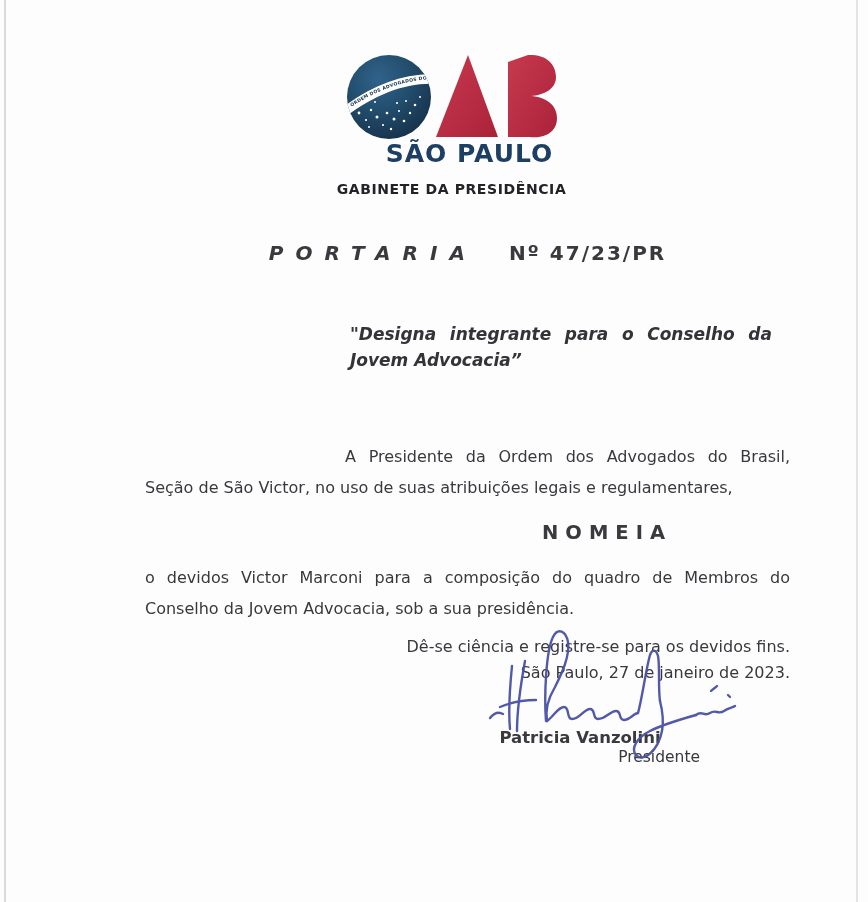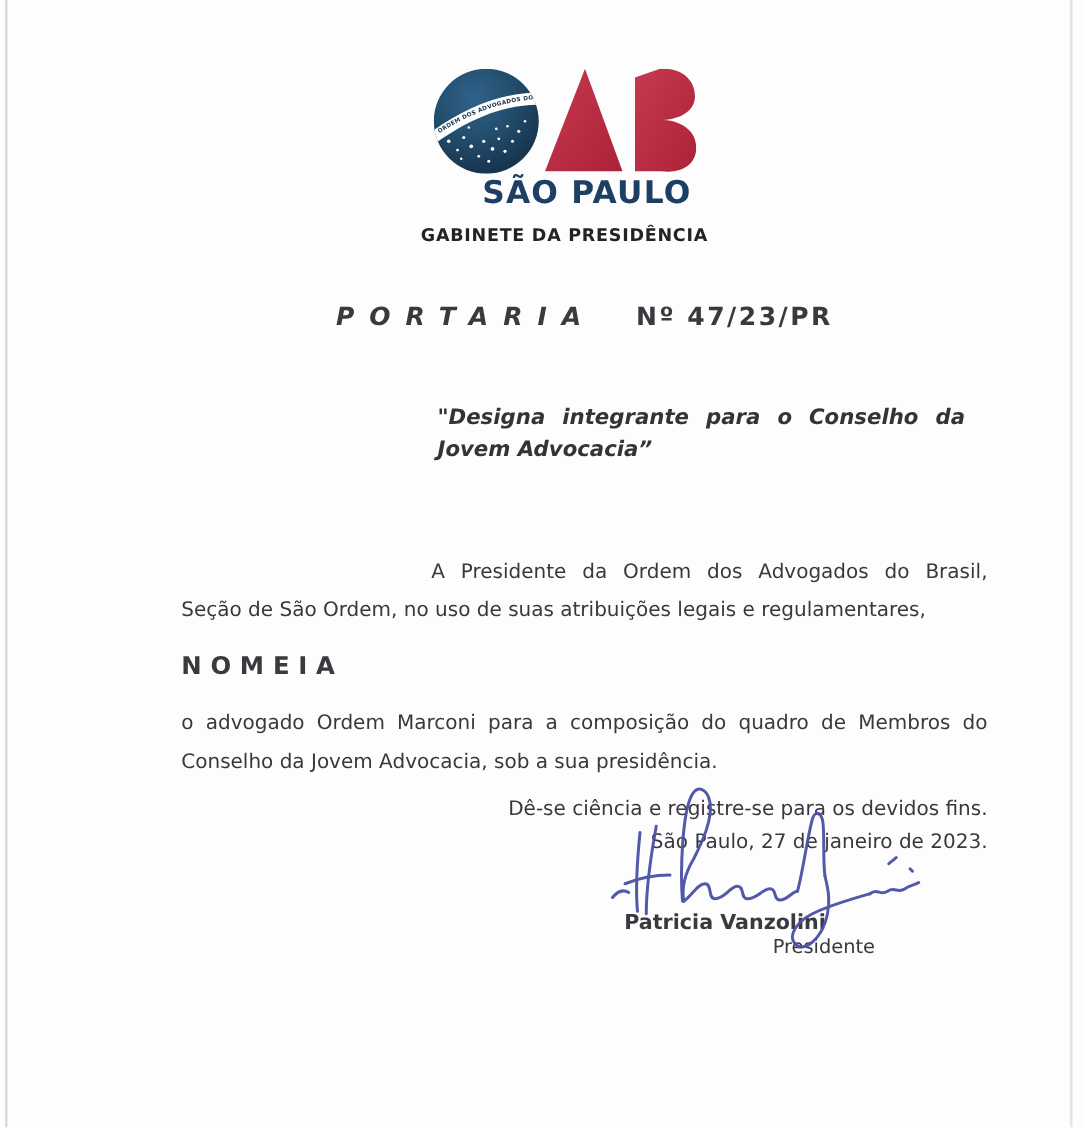--- a/index.html
+++ b/index.html
@@ -36,21 +36,21 @@
   .quote{
     margin-top:56px;margin-left:205px;width:422px;
     font-size:17px;font-weight:bold;font-style:italic;line-height:26px;color:#333338;
   }
   .just-line{text-align:justify;text-align-last:justify;}
 
   
   .preamble{margin-top:68px;font-size:16px;line-height:31px;}
   .preamble .l1{text-indent:200px;}
   .nomeia{
-    margin-top:18px;text-align:left;padding-right:118px;
+    margin-top:18px;text-align:right;padding-right:118px;
     font-size:19.5px;font-weight:bold;letter-spacing:7px;color:#3a3a3e;
   }
   .appointment{margin-top:18px;font-size:16px;line-height:31px;}
   .closing{margin-top:10px;font-size:16px;line-height:26px;text-align:right;}
 
   
   .sig{position:relative;margin-top:42px;width:100%;}
   .sig-ink{position:absolute;left:305px;top:-107px;pointer-events:none;z-index:3;}
   .sig-name{
     position:relative;z-index:2;margin-left:315px;width:240px;text-align:center;
@@ -129,27 +129,27 @@
     <span class="word">PORTARIA</span><span class="num">Nº 47/23/PR</span>
   </div>
 
   <div class="quote">
     <div class="just-line">"Designa integrante para o Conselho da</div>
     <div>Jovem Advocacia”</div>
   </div>
 
   <div class="preamble">
     <div class="l1 just-line">A Presidente da Ordem dos Advogados do Brasil,</div>
-    <div>Seção de São Ordem, no uso de suas atribuições legais e regulamentares,</div>
+    <div>Seção de São Victor, no uso de suas atribuições legais e regulamentares,</div>
   </div>
 
   <div class="nomeia">NOMEIA</div>
 
   <div class="appointment">
-    <div class="just-line">o advogado Ordem Marconi para a composição do quadro de Membros do</div>
+    <div class="just-line">o devidos Victor Marconi para a composição do quadro de Membros do</div>
     <div>Conselho da Jovem Advocacia, sob a sua presidência.</div>
   </div>
 
   <div class="closing">
     <div>Dê-se ciência e registre-se para os devidos fins.</div>
     <div>São Paulo, 27 de janeiro de 2023.</div>
   </div>
 
   <div class="sig">
     <svg class="sig-ink" width="320" height="150" viewBox="0 0 320 150">

